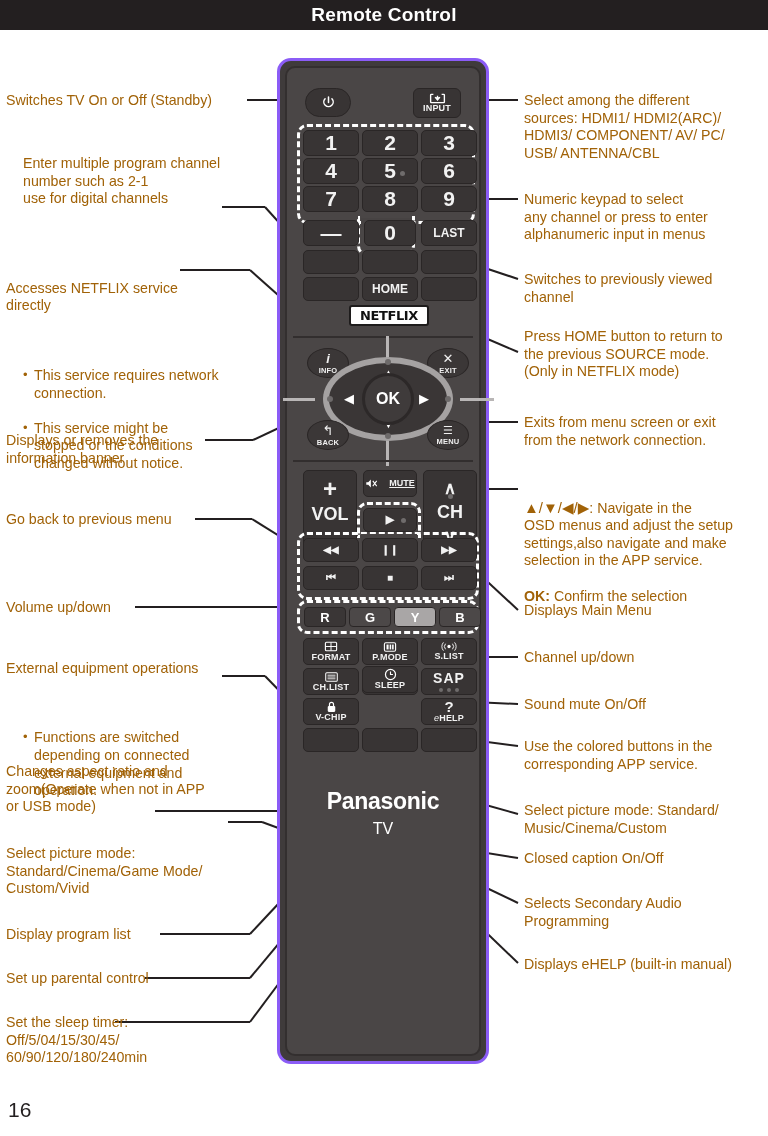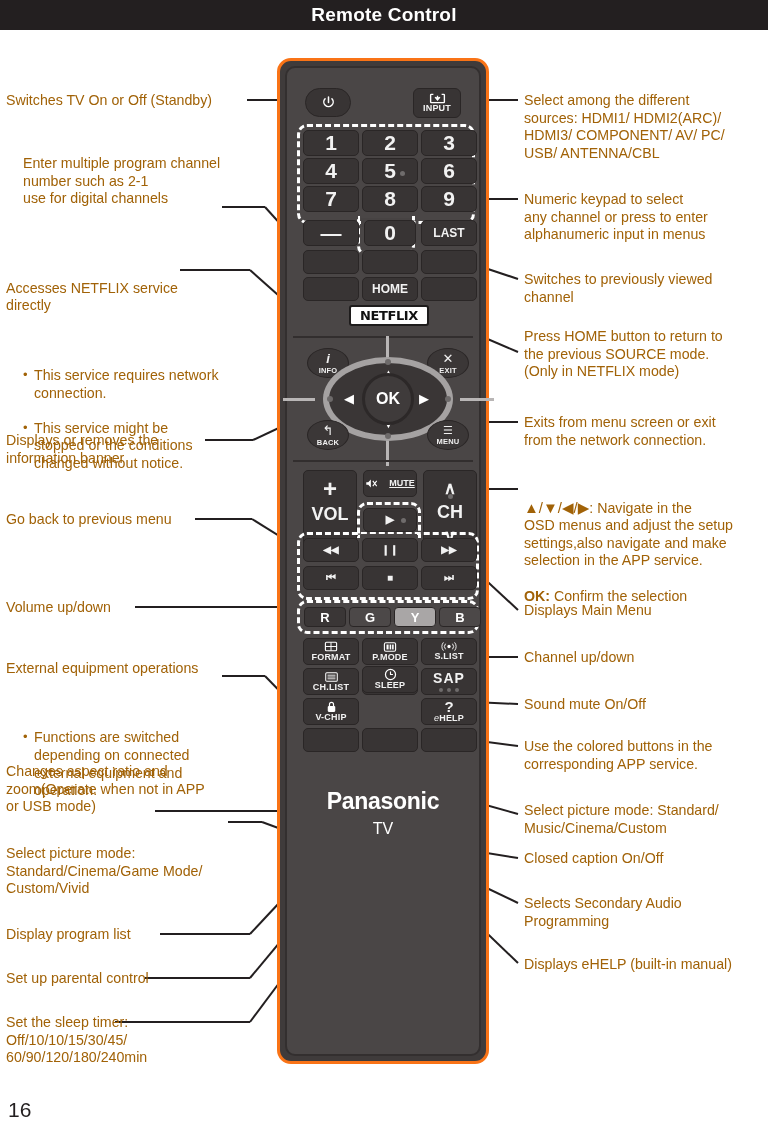--- a/index.html
+++ b/index.html
@@ -43,21 +43,21 @@
   }
 
   
   #leaders { position: absolute; left: 0; top: 0; width: 768px; height: 1136px; pointer-events: none; }
 
   
   .remote-outer {
     position: absolute; left: 277px; top: 58px;
     width: 212px; height: 1006px;
     background: #3f3b3b;
-    border: 3px solid #f97316;
+    border: 3px solid #8b5cf6;
     border-radius: 14px;
   }
   .remote-inner {
     position: absolute; left: 5px; top: 5px; right: 5px; bottom: 5px;
     background: #4a4646;
     border: 2px solid #332f2f;
     border-radius: 10px;
   }
   .divider {
     position: absolute; left: 6px; right: 6px; height: 2px; background: #322e2e;
@@ -249,21 +249,21 @@
 
   <div class="anno left" style="left:6px; top:845px; width:240px;">Select picture mode:
 Standard/Cinema/Game Mode/
 Custom/Vivid</div>
 
   <div class="anno left" style="left:6px; top:926px; width:200px;">Display program list</div>
 
   <div class="anno left" style="left:6px; top:970px; width:200px;">Set up parental control</div>
 
   <div class="anno left" style="left:6px; top:1014px; width:230px;">Set the sleep timer:
-Off/10/10/15/30/45/
+Off/5/04/15/30/45/
 60/90/120/180/240min</div>
 
   <div class="anno right" style="left:524px; top:92px; width:244px;">Select among the different
 sources: HDMI1/ HDMI2(ARC)/
 HDMI3/ COMPONENT/ AV/ PC/
 USB/ ANTENNA/CBL</div>
 
   <div class="anno right" style="left:524px; top:191px; width:244px;">Numeric keypad to select
 any channel or press to enter
 alphanumeric input in menus</div>

